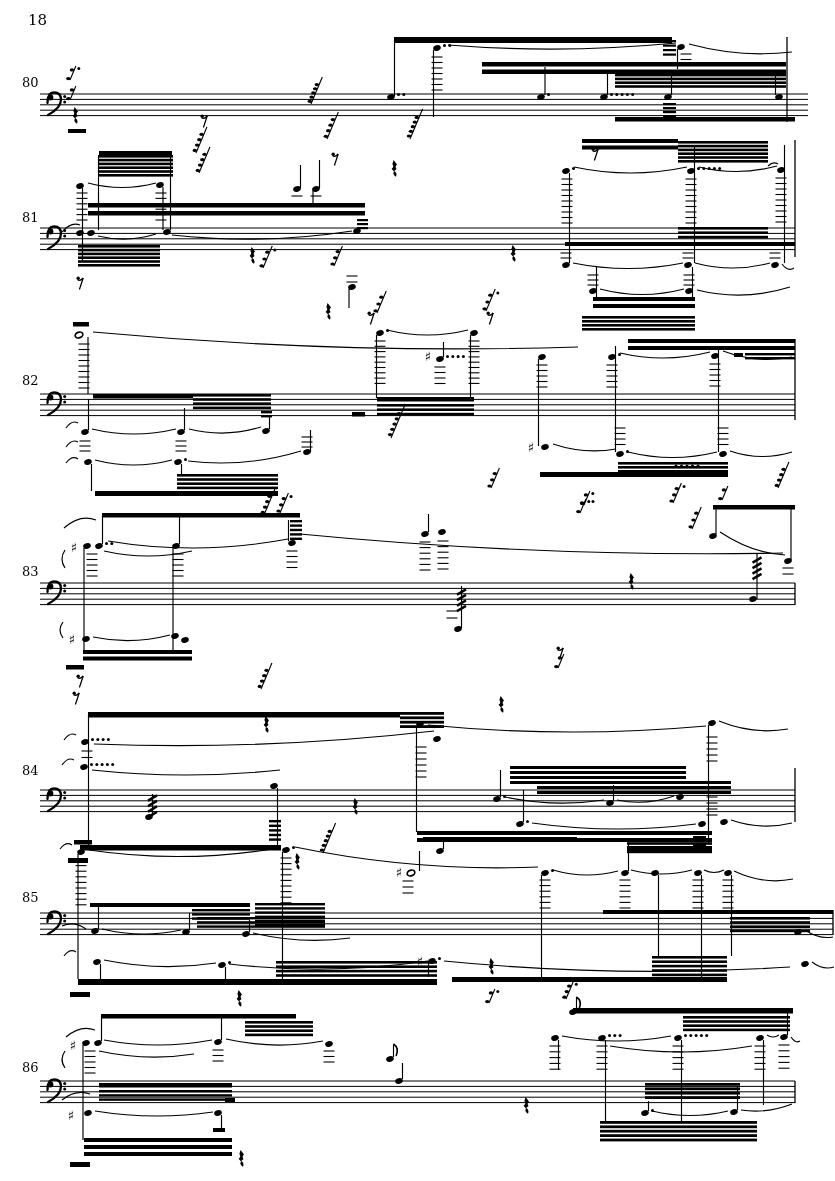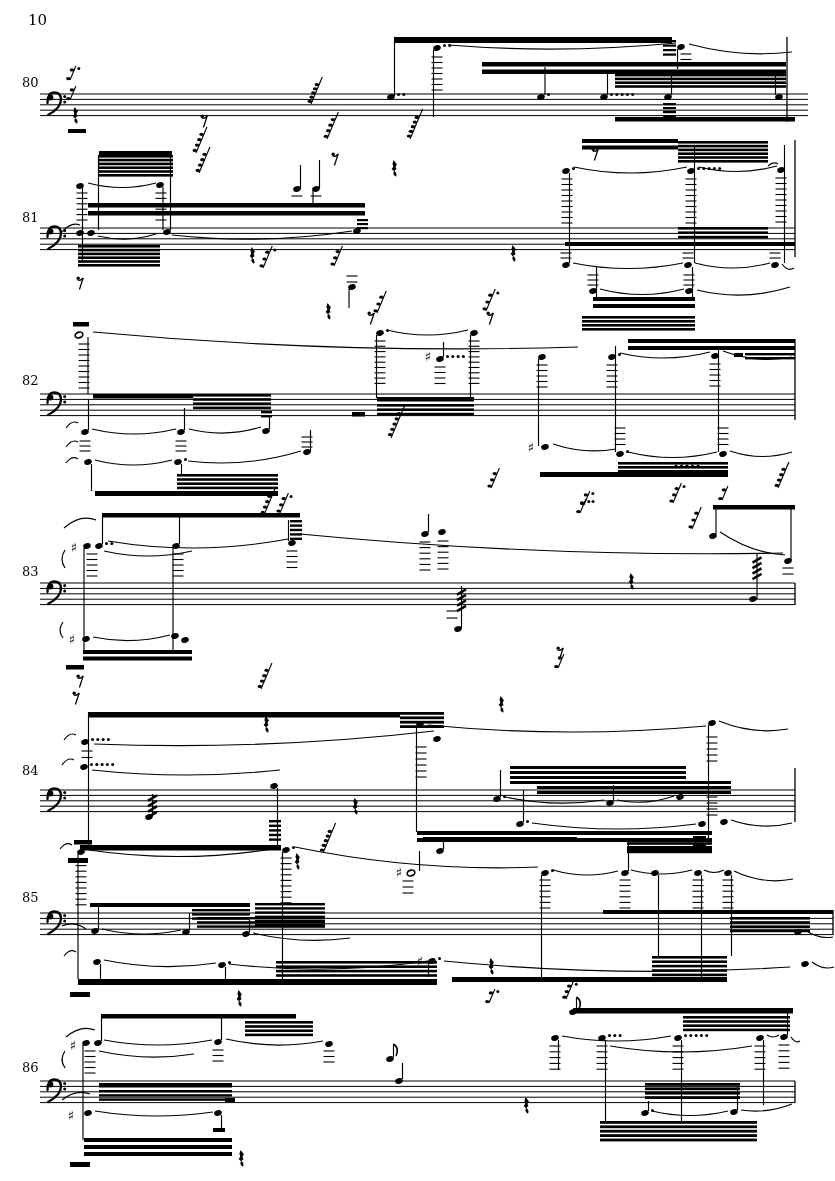--- a/index.html
+++ b/index.html
@@ -7,21 +7,21 @@
         font-family:"DejaVu Serif", serif;}
   .page-number{position:absolute;left:28px;top:11px;font-size:15px;color:#000;}
   svg.score{position:absolute;left:0;top:0;}
   svg text.mnum{font-family:"DejaVu Serif", serif;font-size:13px;fill:#000;}
   svg text.acc{font-family:"DejaVu Sans", sans-serif;font-size:13px;fill:#000;}
 </style>
 </head>
 <body>
 
 <div class="page">
-  <div class="page-number">10</div>
+  <div class="page-number">18</div>
   <svg id="score" class="score" xmlns="http://www.w3.org/2000/svg" width="835" height="1181" viewBox="0 0 835 1181">
       <g>
         <g>
           <line x1="40" y1="94" x2="808" y2="94" stroke="#000000" stroke-width="1"></line>
           <line x1="40" y1="99.4" x2="808" y2="99.4" stroke="#000000" stroke-width="1"></line>
           <line x1="40" y1="104.8" x2="808" y2="104.8" stroke="#000000" stroke-width="1"></line>
           <line x1="40" y1="110.2" x2="808" y2="110.2" stroke="#000000" stroke-width="1"></line>
           <line x1="40" y1="115.6" x2="808" y2="115.6" stroke="#000000" stroke-width="1"></line>
         </g>
         <text x="22" y="87" class="mnum">80</text>

